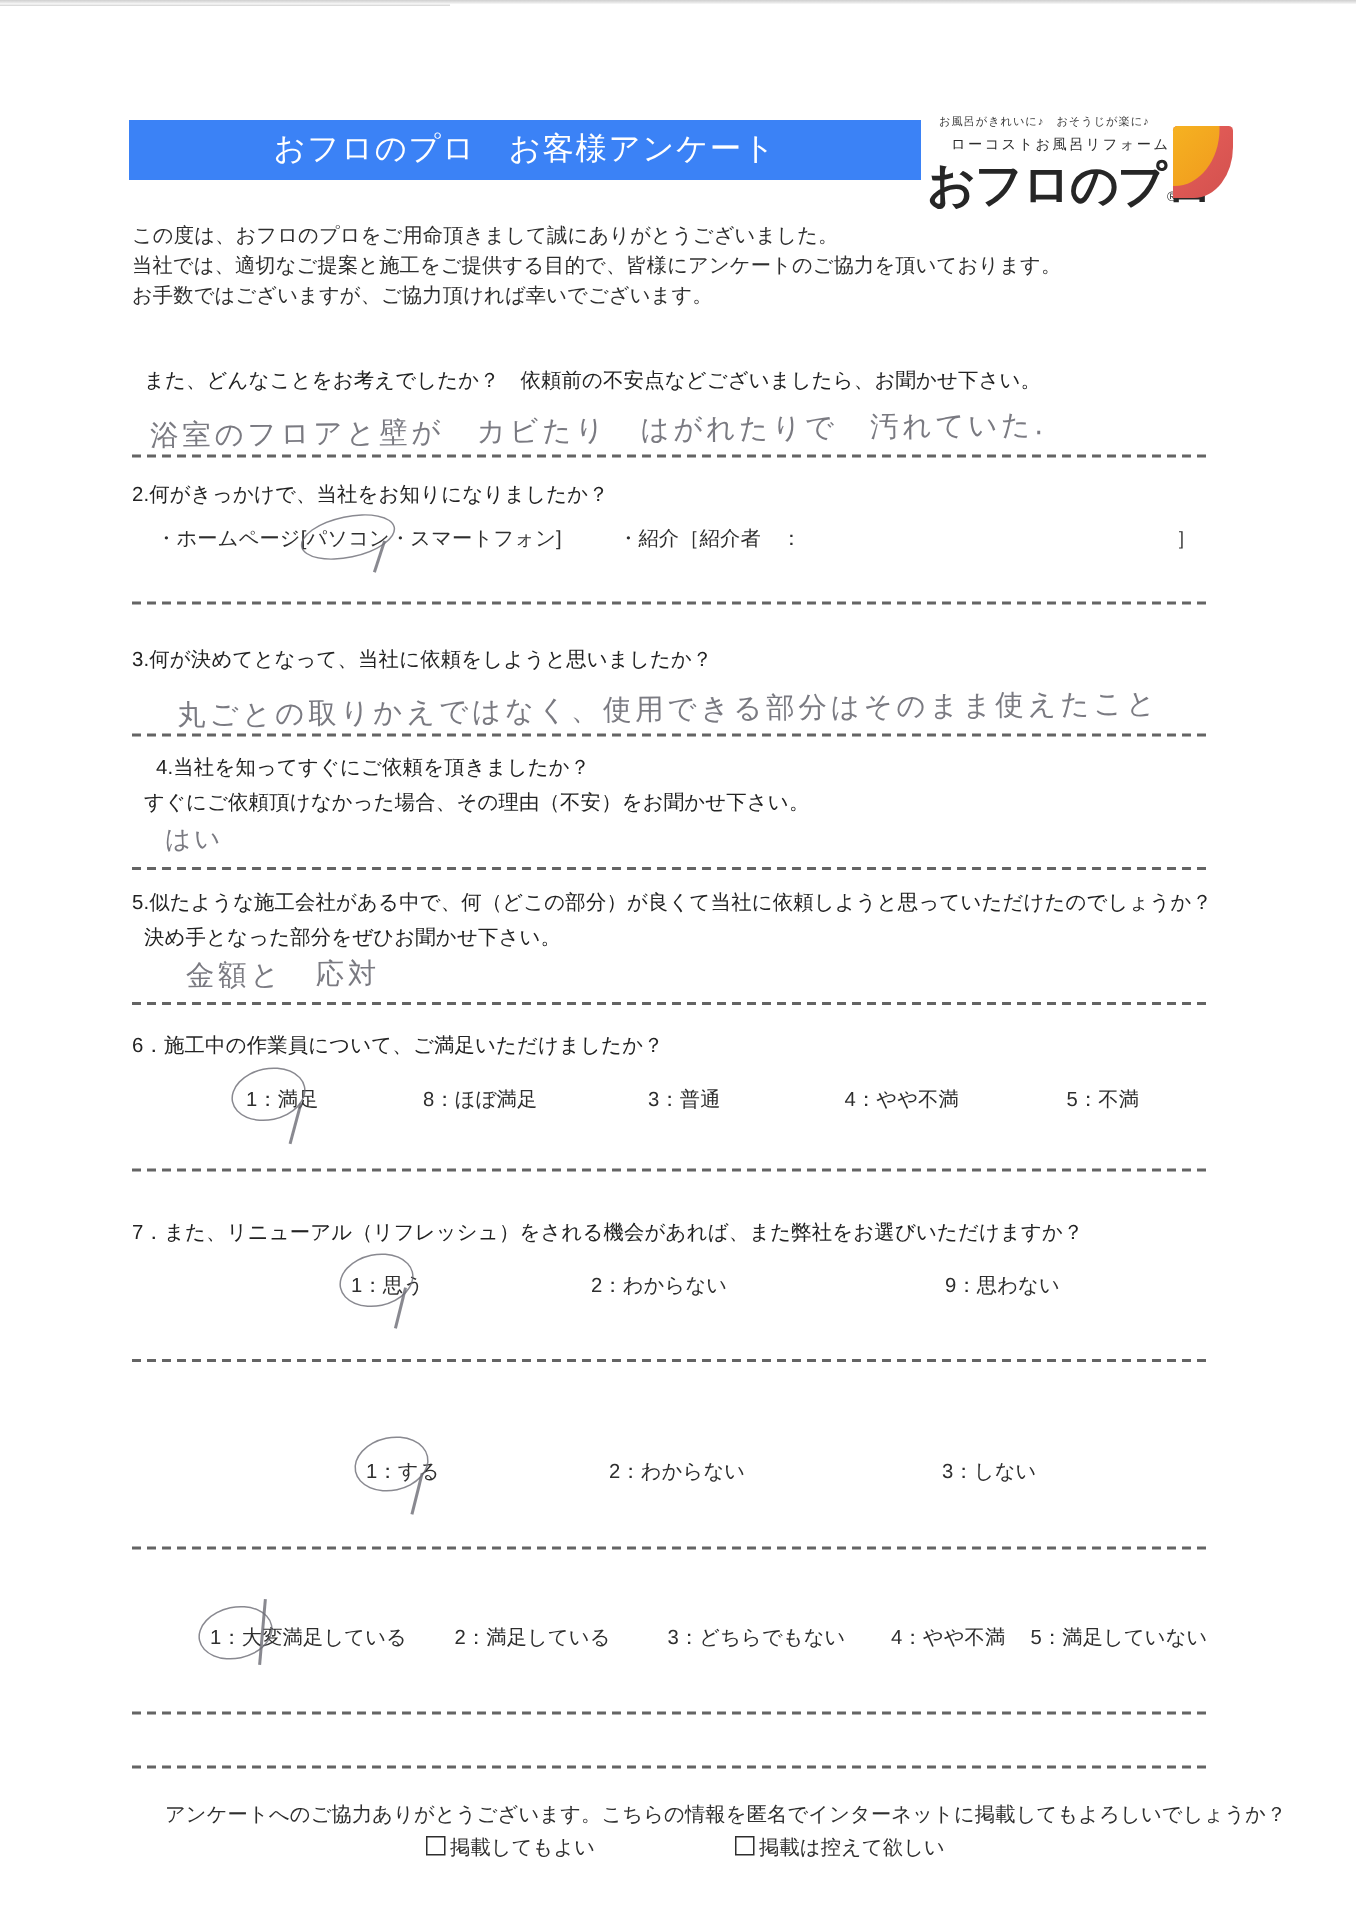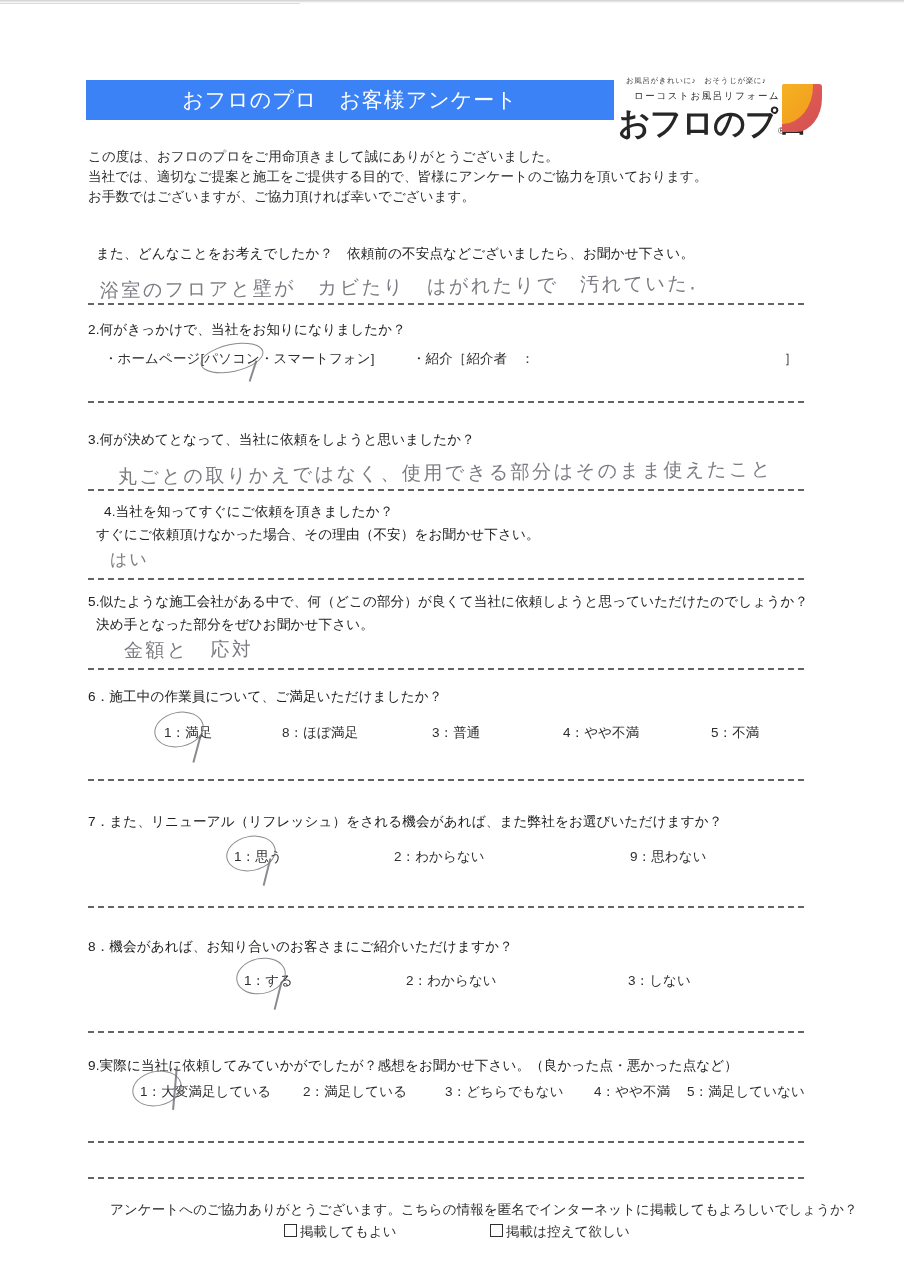--- a/index.html
+++ b/index.html
@@ -236,29 +236,27 @@
   <div class="rule" style="left:88px; top:779px; width:716px;"></div>
 
   <div class="txt q" style="left:88px; top:813px;">7．また、リニューアル（リフレッシュ）をされる機会があれば、また弊社をお選びいただけますか？</div>
   <div class="txt" style="left:234px; top:848px;">1：思う</div>
   <div class="txt" style="left:394px; top:848px;">2：わからない</div>
   <div class="txt" style="left:630px; top:848px;">9：思わない</div>
   <div class="circ" style="left:226px; top:836px; width:48px; height:33px;"></div>
   <div class="circ-tail" style="left:266px; top:858px; height:28px; transform:rotate(14deg);"></div>
   <div class="rule" style="left:88px; top:906px; width:716px;"></div>
 
-  <div class="txt q" style="left:88px; top:938px;">8．機会があれば、お知り合いのお客さまにご紹介いただけますか？</div>
   <div class="txt" style="left:244px; top:972px;">1：する</div>
   <div class="txt" style="left:406px; top:972px;">2：わからない</div>
   <div class="txt" style="left:628px; top:972px;">3：しない</div>
   <div class="circ" style="left:236px; top:958px; width:48px; height:34px;"></div>
   <div class="circ-tail" style="left:277px; top:982px; height:28px; transform:rotate(14deg);"></div>
   <div class="rule" style="left:88px; top:1031px; width:716px;"></div>
 
-  <div class="txt q" style="left:88px; top:1057px;">9.実際に当社に依頼してみていかがでしたが？感想をお聞かせ下さい。（良かった点・悪かった点など）</div>
   <div class="txt" style="left:140px; top:1083px;">1：大変満足している</div>
   <div class="txt" style="left:303px; top:1083px;">2：満足している</div>
   <div class="txt" style="left:445px; top:1083px;">3：どちらでもない</div>
   <div class="txt" style="left:594px; top:1083px;">4：やや不満</div>
   <div class="txt" style="left:687px; top:1083px;">5：満足していない</div>
   <div class="circ" style="left:132px; top:1071px; width:48px; height:33px;"></div>
   <div class="circ-tail" style="left:174px; top:1066px; height:44px; transform:rotate(5deg);"></div>
 
   <div class="rule" style="left:88px; top:1141px; width:716px;"></div>
   <div class="rule" style="left:88px; top:1177px; width:716px;"></div>

